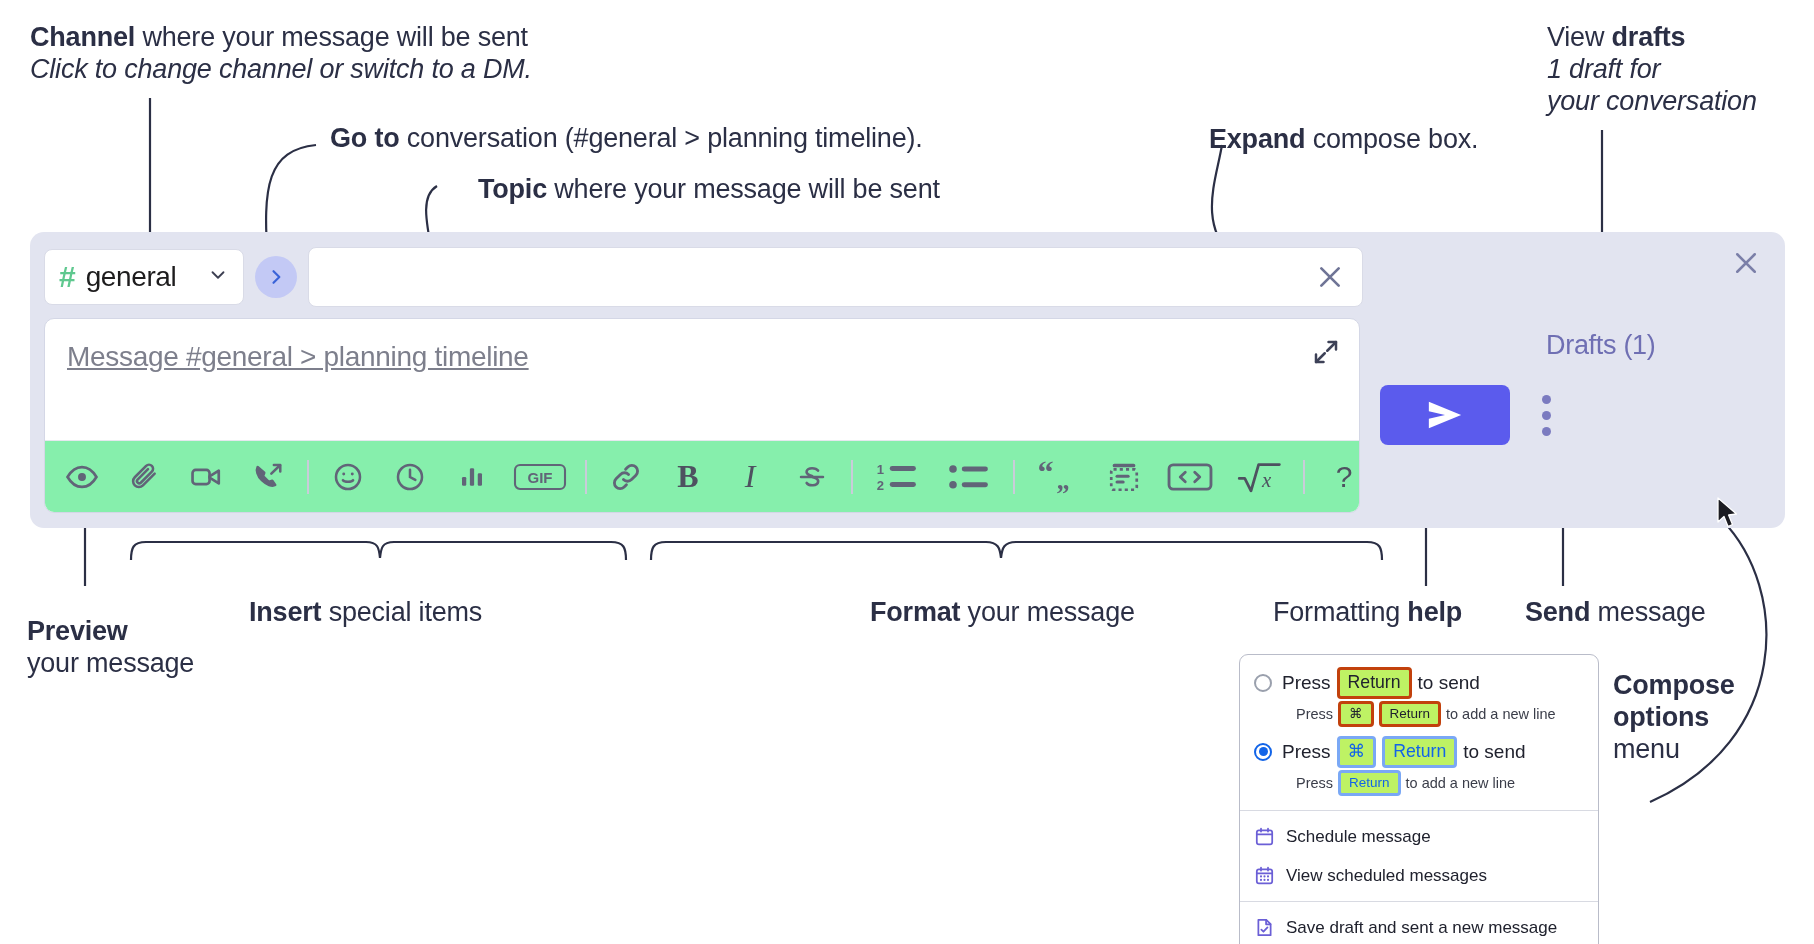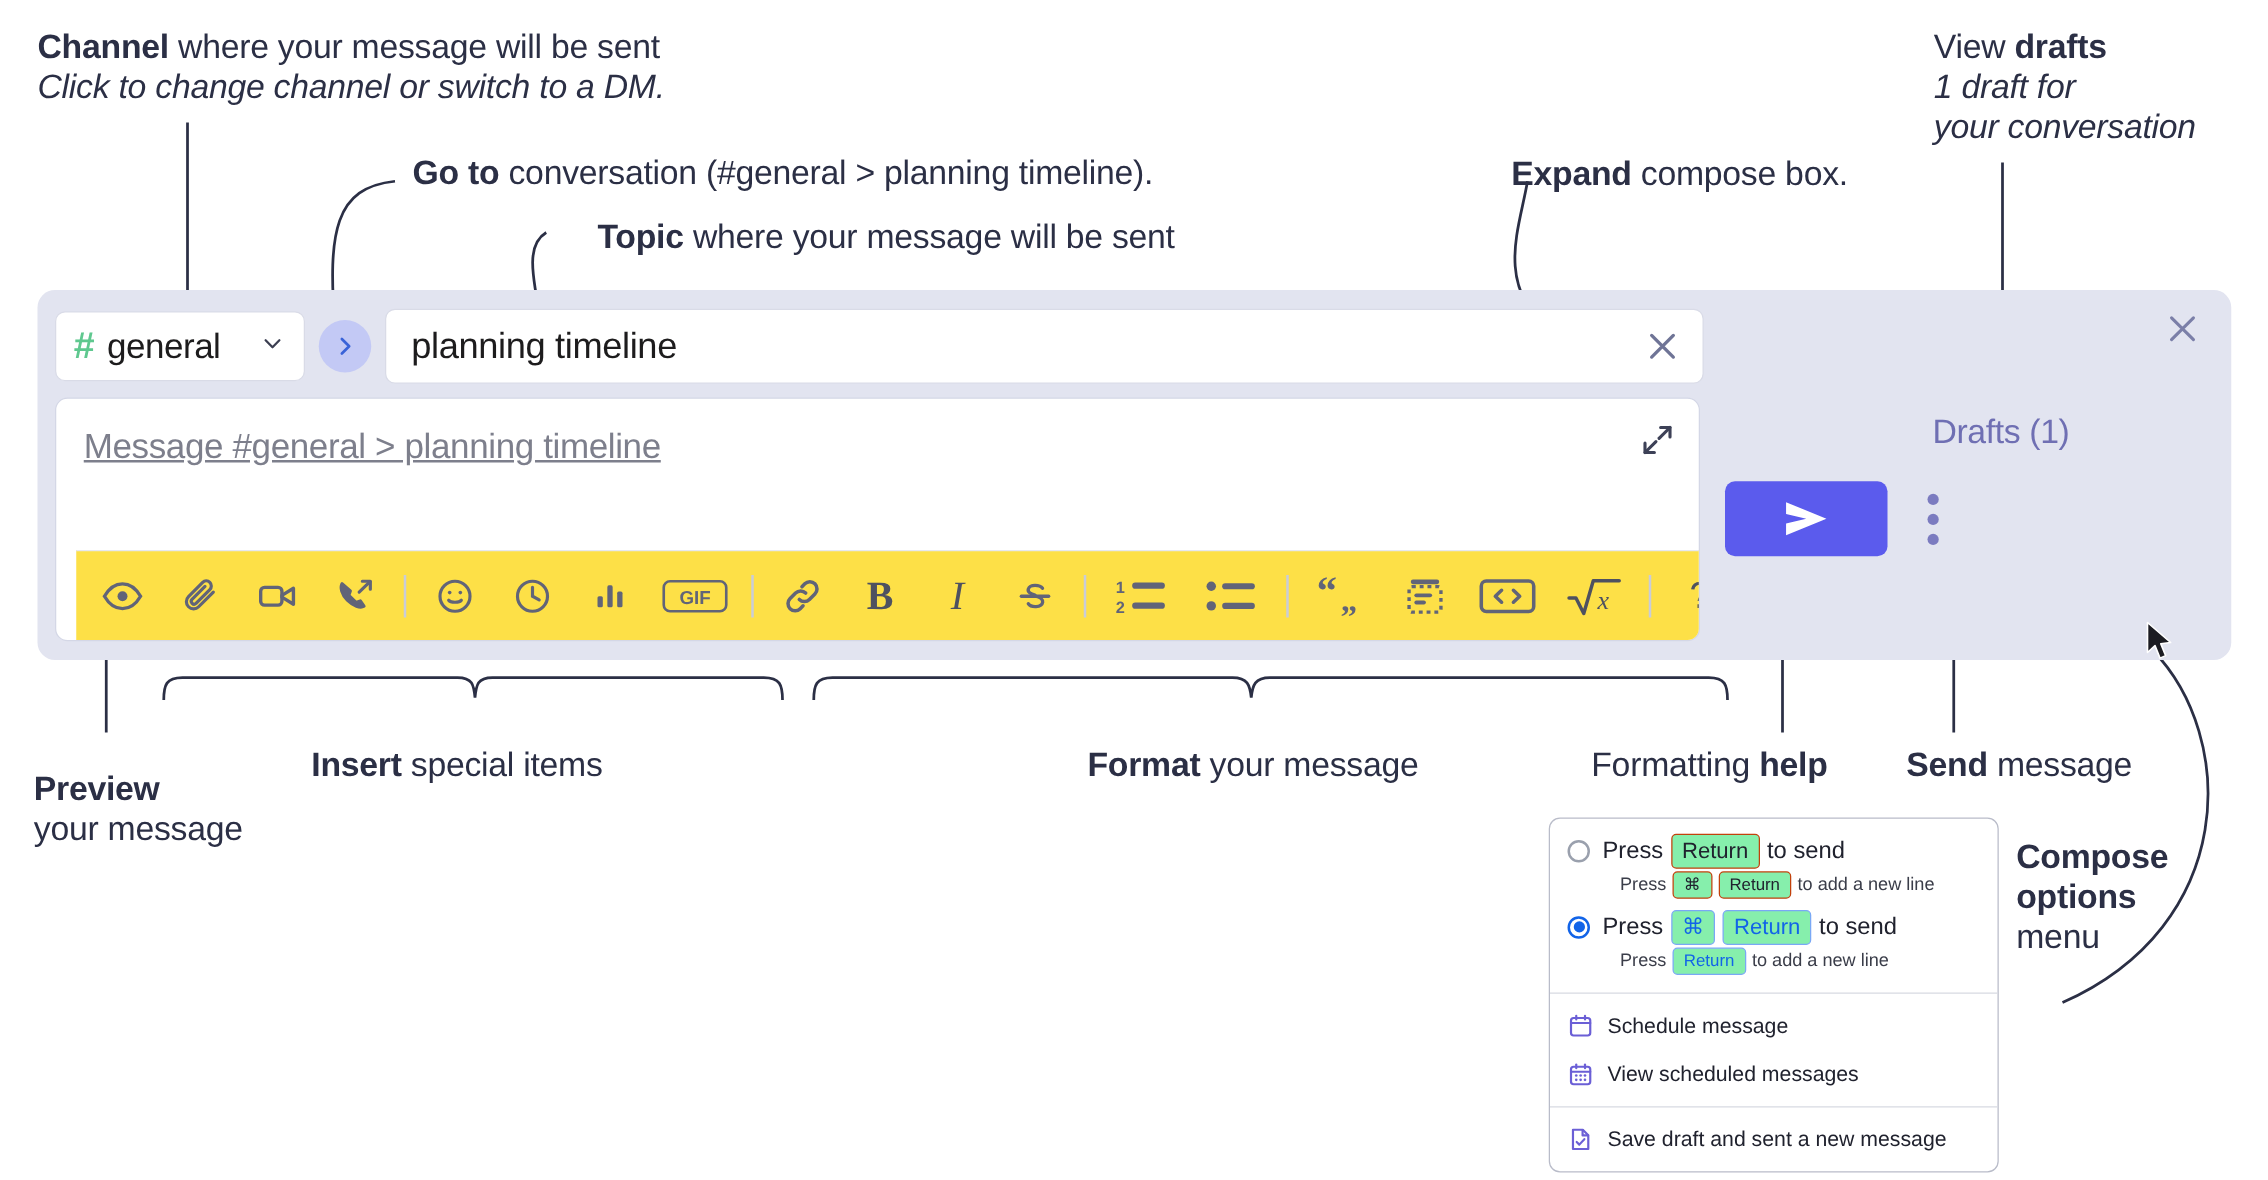--- a/index.html
+++ b/index.html
@@ -98,23 +98,23 @@
   }
   .msg-placeholder {
     position: absolute; left: 22px; top: 22px;
     font-size: 28px; color: #7d7f8c; letter-spacing: -0.3px; text-decoration: underline;
   }
   .expand-btn {
     position: absolute; right: 18px; top: 18px;
     cursor: pointer; display:flex;
   }
   .toolbar {
-    position: absolute; left: 16px; bottom: 0;
+    position: absolute; left: 0; bottom: 0;
     width: 100%; height: 72px;
-    background: #fde047;
+    background: #86efac;
     border-top: 1px solid #e6e8ef;
     display: flex; align-items: center;
     padding: 0 14px;
   }
   .tb-icon {
     width: 46px; height: 46px;
     display: flex; align-items: center; justify-content: center;
     color: #616478; cursor: pointer; flex: none;
   }
   .tb-gap { width: 16px; flex: none; }
@@ -153,23 +153,23 @@
     border: 2px solid #9aa0ad; flex: none;
     display: flex; align-items: center; justify-content: center;
     background: #fff; cursor: pointer;
   }
   .radio.on { border-color: #1264e8; }
   .radio.on::after { content:""; width: 9px; height: 9px; border-radius: 50%; background: #1264e8; display: block; }
   .opt-main { font-size: 19px; color: #20222e; display:flex; align-items:center; gap:6px; white-space: nowrap; }
   .opt-sub { font-size: 14.5px; color: #3a3d49; display:flex; align-items:center; gap:5px; margin: 2px 0 9px 42px; white-space: nowrap;}
   .key {
     display: inline-flex; align-items: center; justify-content: center;
-    border: 1px solid #c2410c; border-radius: 4px;
+    border: 3px solid #c2410c; border-radius: 4px;
     padding: 1px 8px; font-size: 0.93em; line-height: 1.35;
-    background: #86efac; color: #20222e; text-align: right;
+    background: #bef264; color: #20222e; text-align: right;
   }
   .key.blue { border-color: #7aa8f5; color: #1264e8; }
   .opt-div { height: 1px; background: #d8dae2; }
   .opt-item {
     display: flex; align-items: center; gap: 11px;
     padding: 9px 14px;
     font-size: 17px; color: #20222e;
     cursor: pointer; white-space: nowrap;
   }
   .opt-icon { display:flex; color:#6b5fd6; flex: none; }
@@ -289,21 +289,20 @@
         </span>
       </div>
 
       <div class="goto-btn">
         <svg width="20" height="20" viewBox="0 0 24 24" fill="none" stroke="#3a63d8" stroke-width="2.6" stroke-linecap="round" stroke-linejoin="round">
             <path d="M9 5 L16 12 L9 19"></path>
           </svg>
       </div>
 
       <div class="topic-field">
-        <span class="topic-text">planning timeline</span>
         <span class="topic-clear">
           <svg width="32" height="32" viewBox="0 0 24 24" fill="none" stroke="#6f7496" stroke-width="2" stroke-linecap="round">
               <path d="M5.5 5.5 L18.5 18.5 M18.5 5.5 L5.5 18.5"></path>
             </svg>
         </span>
       </div>
     </div>
 
     <div class="msgbox">
       <div class="msg-placeholder">Message #general &gt; planning timeline</div>

